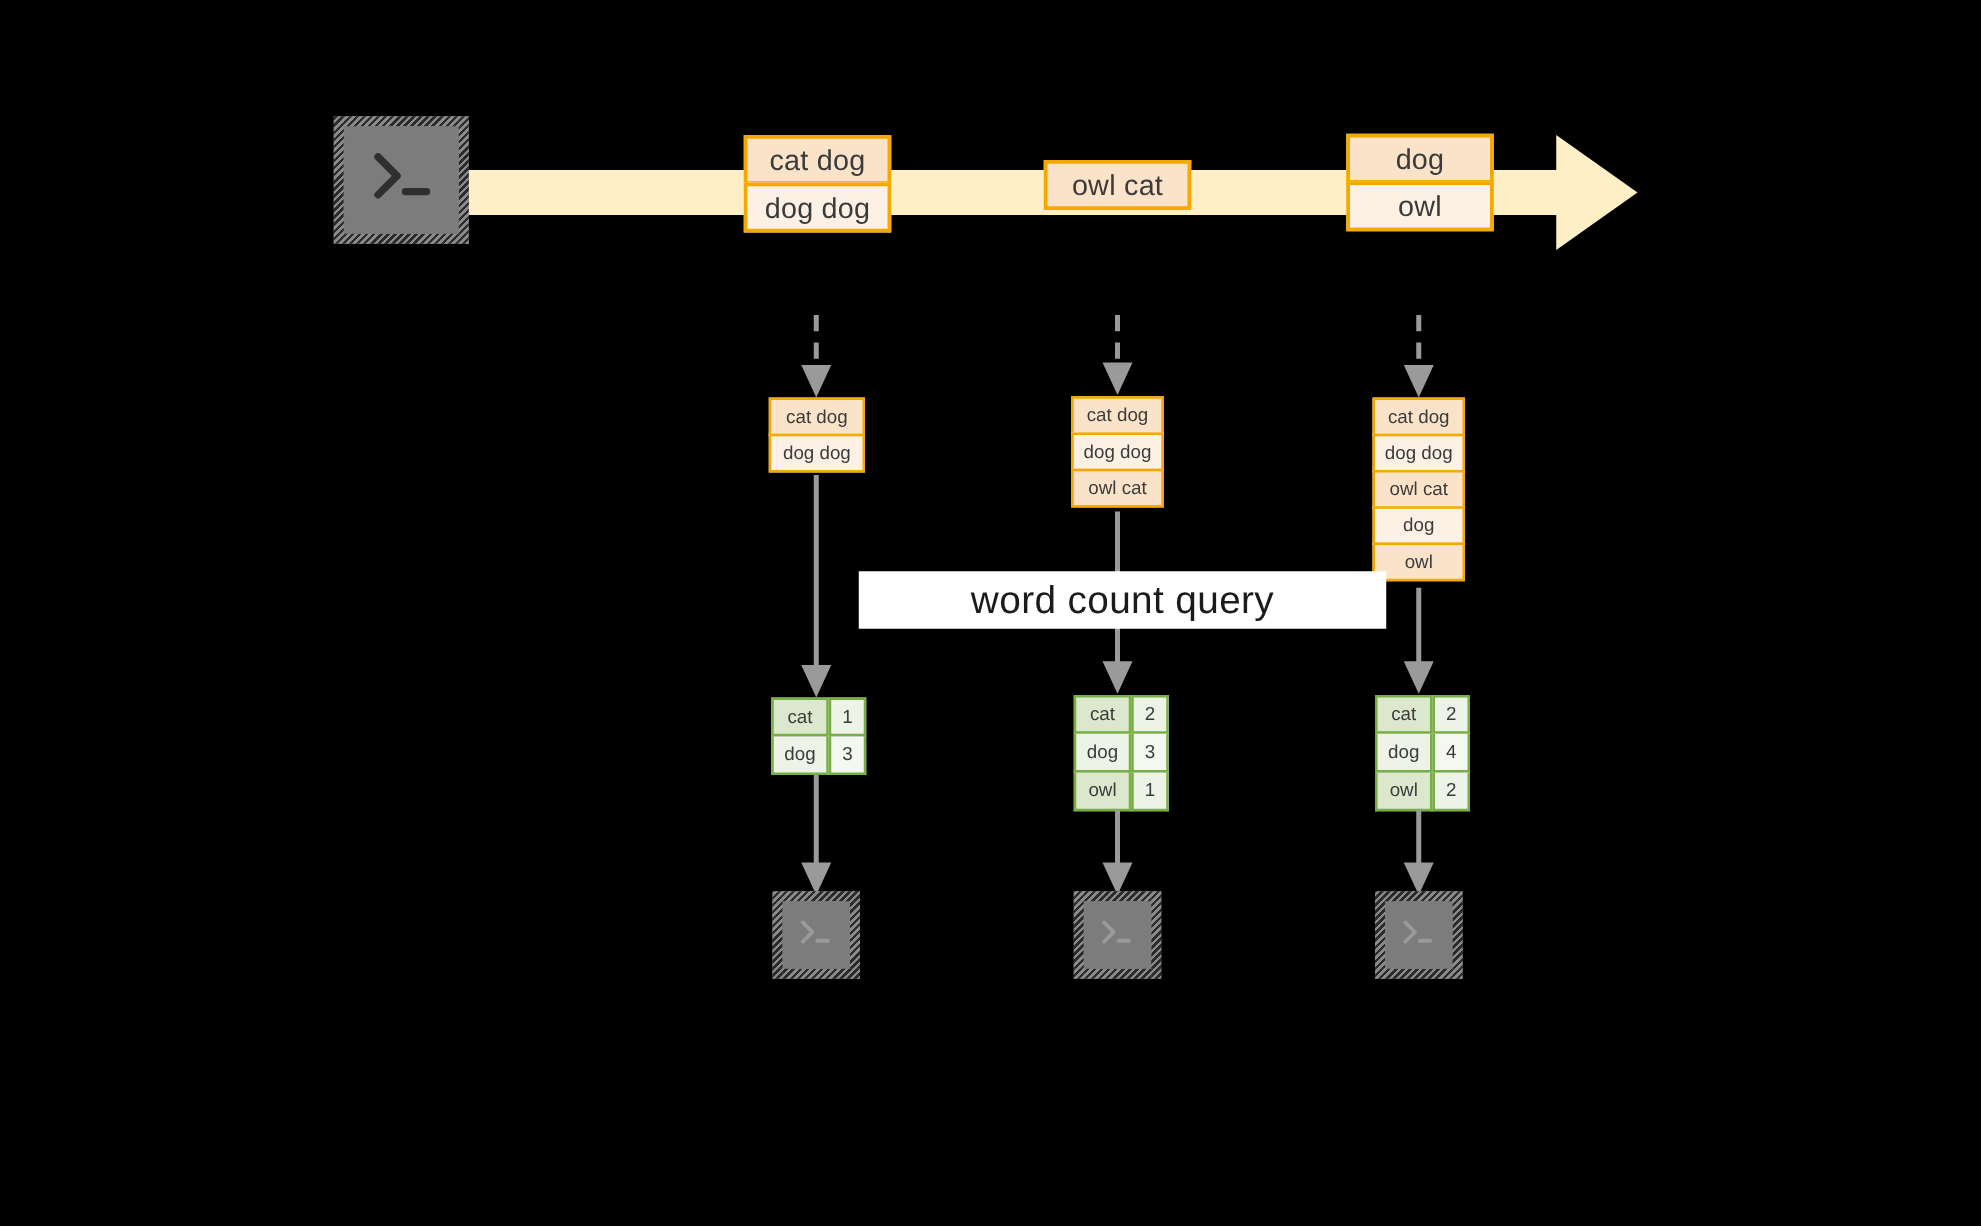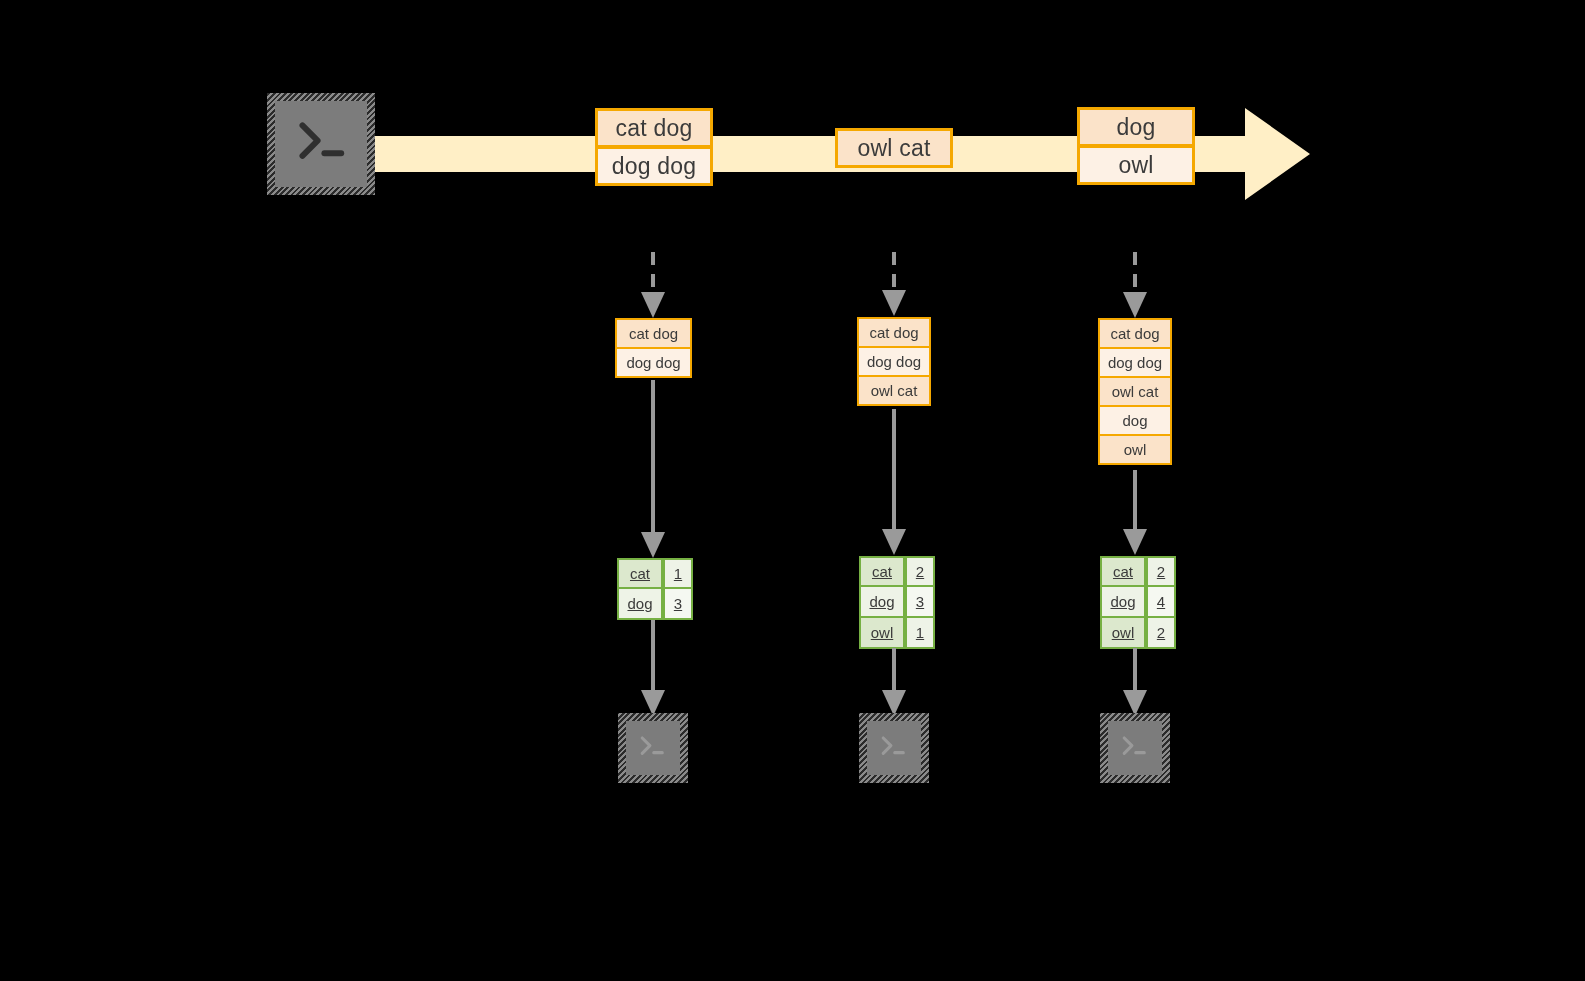--- a/index.html
+++ b/index.html
@@ -82,21 +82,20 @@
   }
   .restable td {
     box-sizing: border-box;
     border: 2px solid #76B043;
     height: 31px;
     font-size: 15px;
     color: #3b3b3b;
     text-align: center;
     white-space: nowrap;
     padding: 0 6px;
-    text-decoration: underline;
   }
   .restable td.k { width: 46px; background: #DCE8CD; }
   .restable td.v { width: 30px; background: #EEF3E7; border-left-width: 2px; }
   .restable tr + tr td { border-top-width: 0px; }
   .restable tr:nth-child(even) td.k { background: #EEF3E7; }
   .restable tr:nth-child(even) td.v { background: #F5F8F1; }
 
   
   .conn { position: absolute; }
 
@@ -266,14 +265,15 @@
   </svg>
 
   <div class="terminal terminal-sm" style="left:1100px; top:713px; width:70px; height:70px;">
     <div class="inner"></div>
     <svg viewBox="0 0 70 70">
       <path d="M21 22 L31 32 L21 42" fill="none" stroke="#9a9a9a" stroke-width="4" stroke-linecap="round" stroke-linejoin="round"></path>
       <path d="M36 41 L47 41" fill="none" stroke="#9a9a9a" stroke-width="4" stroke-linecap="round"></path>
     </svg>
   </div>
 
+  <div class="query-band" style="left:687px; top:457px; width:422px; height:46px;">word count query</div>
 
 </div>
 
 </body></html>

